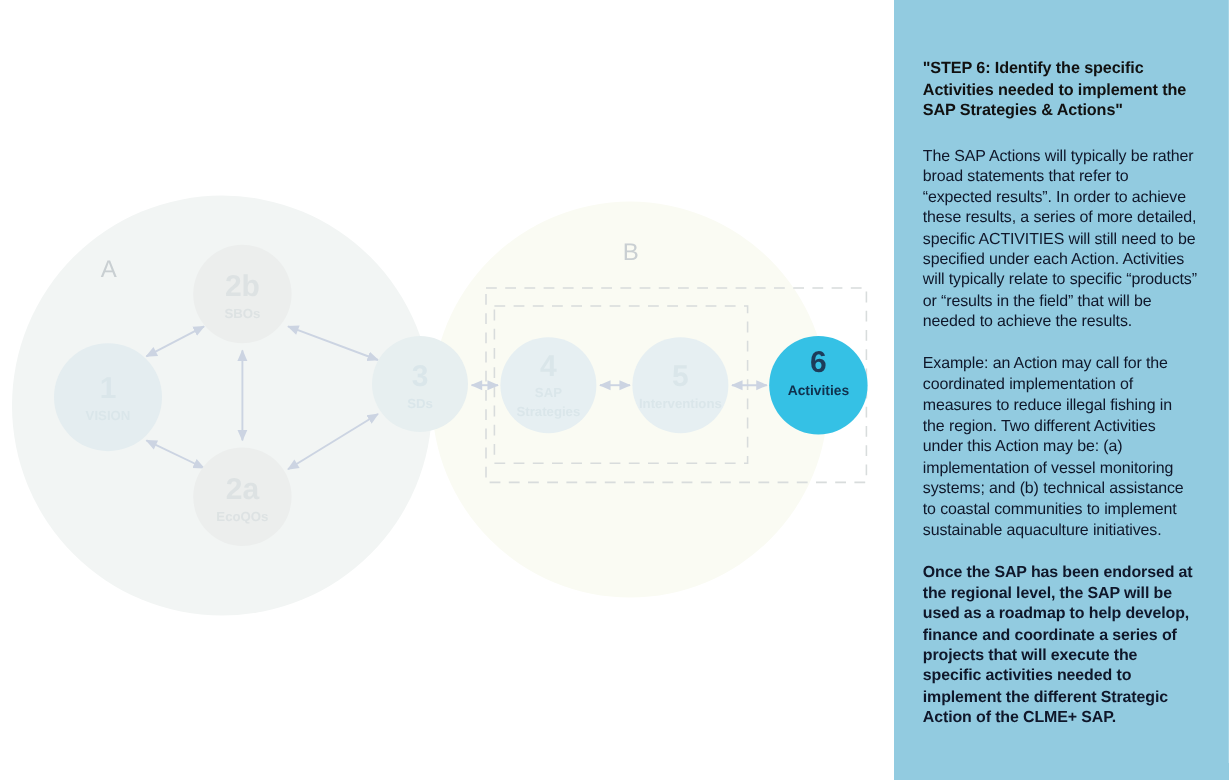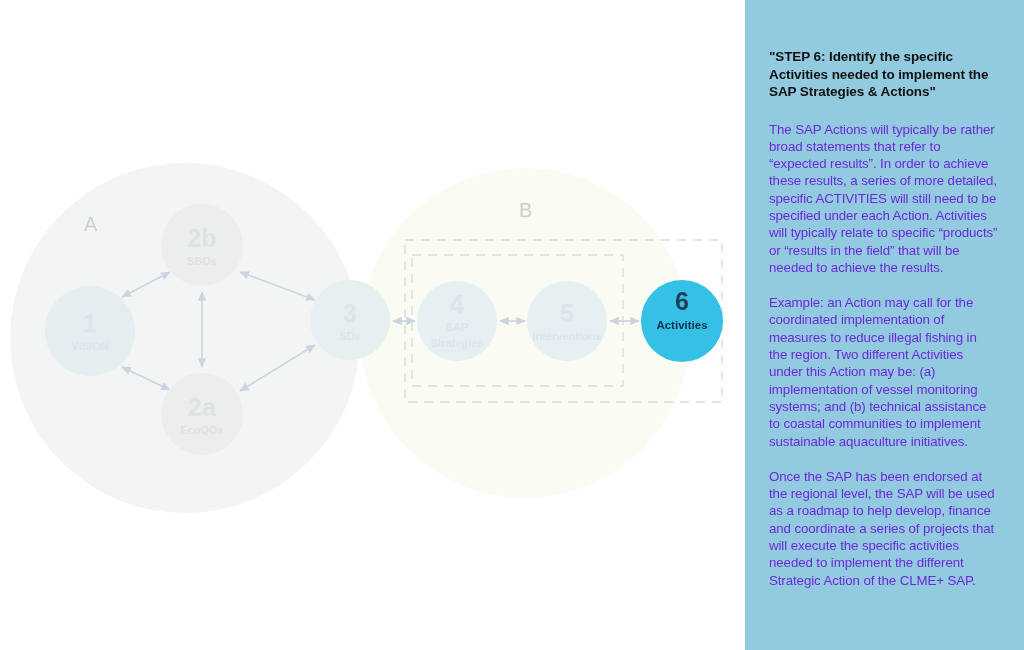--- a/index.html
+++ b/index.html
@@ -80,25 +80,25 @@
     line-height: 17.5px;
     font-weight: bold;
     color: #111111;
     font-family: "Liberation Sans", sans-serif;
     letter-spacing: -0.1px;
   }
   #info-panel p {
     margin: 0 0 18px 0;
     font-size: 13.3px;
     line-height: 17.3px;
-    color: #6d28d9;
+    color: #0f172a;
     font-family: "Liberation Sans", sans-serif;
     letter-spacing: -0.1px;
   }
-  #info-panel p:last-child { margin-bottom: 0; }
+  #info-panel p:last-child { margin-bottom: 0; font-weight: bold; }
 </style>
 </head>
 <body>
 
 <div id="diagram-panel">
   <svg id="diagram-svg" viewBox="0 0 745 650">
 
     <defs>
       <marker id="arrHead" markerWidth="7" markerHeight="7" refX="5.5" refY="3" orient="auto">
         <path d="M0,0.4 L6,3 L0,5.6 z" fill="#ccd4e2"></path>

